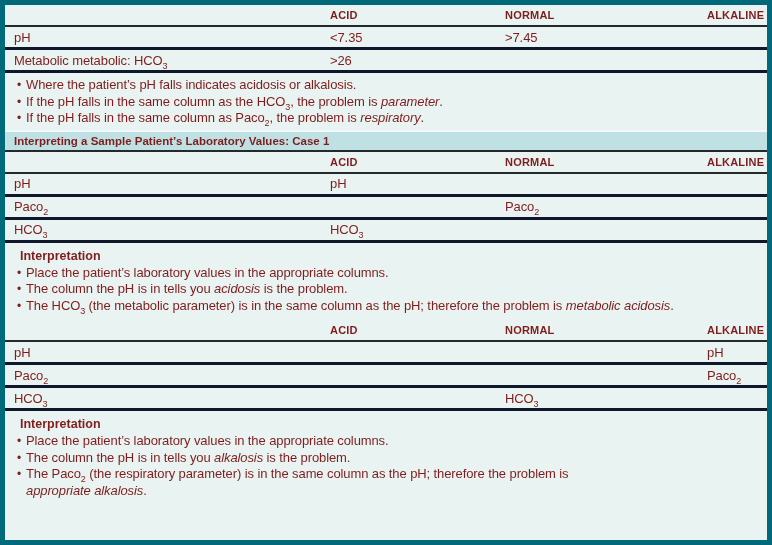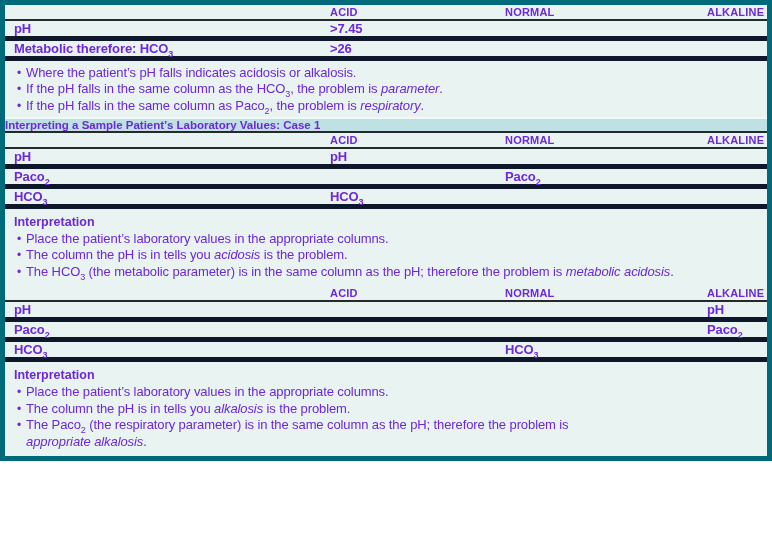--- a/index.html
+++ b/index.html
@@ -1,60 +1,61 @@
 <!DOCTYPE html>
 <html><head>
 <meta charset="utf-8">
 <style>
   html,body{margin:0;padding:0;background:#ffffff;}
   .sheet{
-    width:772px;height:461px;box-sizing:border-box;
+    width:772px;height:545px;box-sizing:border-box;
     border:5px solid #00697a;background:#e9f4f2;
     font-family:"Liberation Sans","DejaVu Sans",sans-serif;
-    color:#6d28d9;display:flex;flex-direction:column;overflow:hidden;
+    color:#7f1d1d;display:flex;flex-direction:column;overflow:hidden;
     letter-spacing:-0.1px;
   }
   .grid{display:grid;grid-template-columns:325px 175px 202px 1fr;align-items:center;box-sizing:border-box;}
   .header-row{height:22px;border-bottom:2px solid #24292a;}
   .header-row .cell{font-weight:bold;font-size:11px;letter-spacing:.2px;}
-  .data-row{height:23px;border-bottom:5px solid #0f172a;font-size:13px;font-weight:bold;}
+  .data-row{height:23px;border-bottom:3px solid #0f172a;font-size:13px;}
   .cell{white-space:nowrap;overflow:visible;}
   .cell.label{padding-left:9px;}
   .notes{padding:4px 10px 3px 0;}
   .bullet{display:flex;font-size:13px;line-height:16.5px;align-items:flex-start;}
   .dot{flex:0 0 14px;width:14px;text-align:center;margin-left:7px;font-size:12px;}
   .bullet-text{flex:1;}
   .band{
     height:22px;box-sizing:border-box;background:#c0e1e4;
     border-top:2px solid #f2faf9;border-bottom:2px solid #24292a;
-    display:flex;align-items:center;
+    display:flex;align-items:center;padding-left:9px;
     font-weight:bold;font-size:11.5px;letter-spacing:0;
   }
   .interp{padding:4px 10px 6px 0;}
-  .interp-title{font-weight:bold;font-size:12.5px;line-height:18px;padding-left:9px;letter-spacing:0;}
+  .interp-title{font-weight:bold;font-size:12.5px;line-height:18px;padding-left:15px;letter-spacing:0;}
   sub{font-size:9px;line-height:0;}
   i{font-style:italic;}
 </style>
 </head>
 <body>
 
 <div class="sheet">
 
   <div class="grid header-row">
     <div class="cell label"></div>
     <div class="cell">ACID</div>
     <div class="cell">NORMAL</div>
     <div class="cell">ALKALINE</div>
   </div>
   <div class="grid data-row">
     <div class="cell label"><span>pH</span></div>
+    <div class="cell"><span>&lt;7.35</span></div>
     <div class="cell"><span>&gt;7.45</span></div>
   </div>
   <div class="grid data-row">
-    <div class="cell label"><span>Metabolic therefore: HCO</span><sub>3</sub></div>
+    <div class="cell label"><span>Metabolic metabolic: HCO</span><sub>3</sub></div>
     <div class="cell"><span>&gt;26</span></div>
   </div>
 
   <div class="notes">
     <div class="bullet">
       <span class="dot">•</span>
       <span class="bullet-text"><span>Where the patient’s pH falls indicates acidosis or alkalosis.</span></span>
     </div>
     <div class="bullet">
       <span class="dot">•</span>

